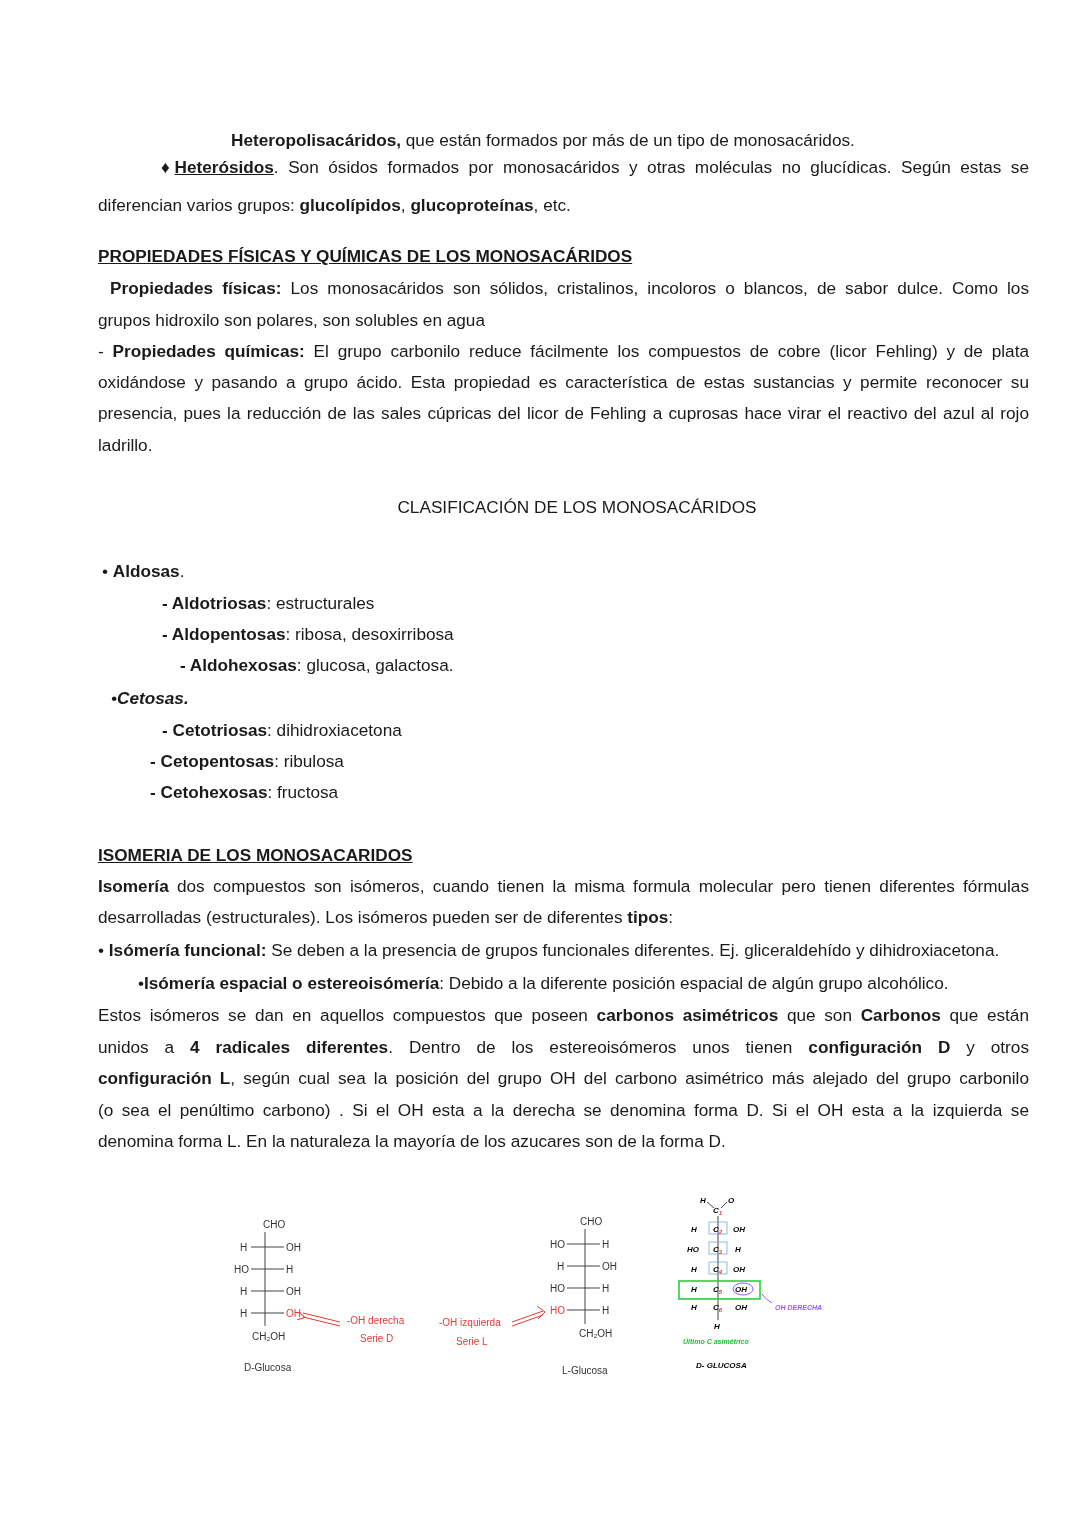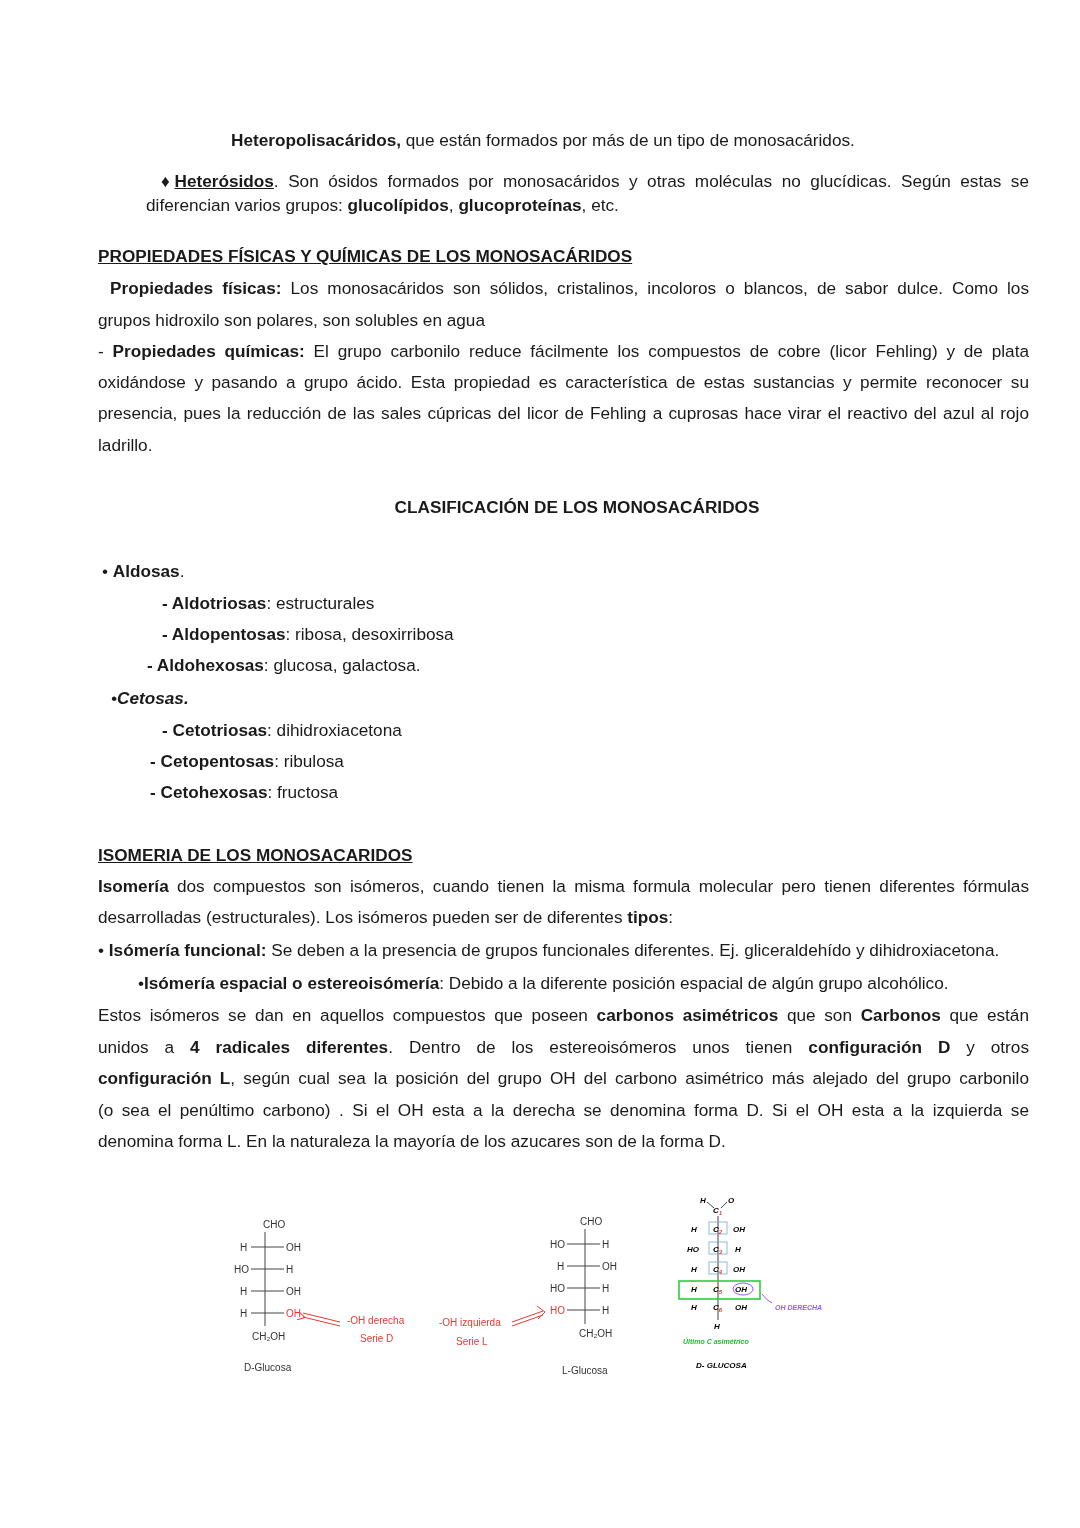--- a/index.html
+++ b/index.html
@@ -14,41 +14,41 @@
   svg text { font-family: "Liberation Sans", sans-serif; }
   .diag-label { font-size: 10px; fill: #333; }
   .red { fill: #e53935; }
   .bi { font-family: "Liberation Sans", sans-serif; font-style: italic; font-weight: bold; }
 </style>
 </head>
 <body>
 
 <div class="line" style="top:129px; left:231px;"><b>Heteropolisacáridos,</b><span> que están formados por más de un tipo de monosacáridos.</span></div>
 
-<div class="line just" style="top:170px; left:161px;"><span>♦</span><b><u>Heterósidos</u></b><span>. Son ósidos formados por monosacáridos y otras moléculas no glucídicas. Según estas se</span></div>
+<div class="line just" style="top:156px; left:161px;"><span>♦</span><b><u>Heterósidos</u></b><span>. Son ósidos formados por monosacáridos y otras moléculas no glucídicas. Según estas se</span></div>
 
-<div class="line" style="top:194px;margin-left:48px;"><span>diferencian varios grupos: </span><b>glucolípidos</b><span>, </span><b>glucoproteínas</b><span>, etc.</span></div>
+<div class="line" style="top:194px;"><span>diferencian varios grupos: </span><b>glucolípidos</b><span>, </span><b>glucoproteínas</b><span>, etc.</span></div>
 
 <div class="line heading" style="top:245px;">PROPIEDADES FÍSICAS Y QUÍMICAS DE LOS MONOSACÁRIDOS</div>
 
 <div class="line just" style="top:277px; left:110px;"><b>Propiedades físicas:</b><span> Los monosacáridos son sólidos, cristalinos, incoloros o blancos, de sabor dulce. Como los</span></div>
 <div class="line" style="top:309px;">grupos hidroxilo son polares, son solubles en agua</div>
 
 <div class="line just" style="top:340px;"><span> - </span><b>Propiedades químicas:</b><span> El grupo carbonilo reduce fácilmente los compuestos de cobre (licor Fehling) y de plata</span></div>
 <div class="line just" style="top:371px;">oxidándose y pasando a grupo ácido. Esta propiedad es característica de estas sustancias y permite reconocer su</div>
 <div class="line just" style="top:402px;">presencia, pues la reducción de las sales cúpricas del licor de Fehling a cuprosas hace virar el reactivo del azul al rojo</div>
 <div class="line" style="top:434px;">ladrillo.</div>
 
-<div class="line center" style="top:496px; left:0; right:0; padding-left:74px; font-weight:bold;">CLASIFICACIÓN  DE LOS MONOSACÁRIDOS</div>
+<div class="line center" style="top:496px; left:0; right:0; padding-left:74px; font-weight:normal;">CLASIFICACIÓN  DE LOS MONOSACÁRIDOS</div>
 
 <div class="line" style="top:560px; left:102px;"><span>•</span> <b>Aldosas</b><span>.</span></div>
 
 <div class="line" style="top:592px; left:162px;"><b>- Aldotriosas</b><span>: estructurales</span></div>
 <div class="line" style="top:623px; left:162px;"><b>- Aldopentosas</b><span>: ribosa, desoxirribosa</span></div>
-<div class="line" style="top:654px; left:147px;"><b>- Aldohexosas</b><span>: glucosa, galactosa.</span></div>
+<div class="line" style="top:654px; left:180px;"><b>- Aldohexosas</b><span>: glucosa, galactosa.</span></div>
 
 <div class="line" style="top:687px; left:111px;font-style:italic;"><span>•</span><b>Cetosas.</b></div>
 
 <div class="line" style="top:719px; left:162px;"><b>- Cetotriosas</b><span>: dihidroxiacetona</span></div>
 <div class="line" style="top:750px; left:150px;"><b>- Cetopentosas</b><span>: ribulosa</span></div>
 <div class="line" style="top:781px; left:150px;"><b>- Cetohexosas</b><span>: fructosa</span></div>
 
 <div class="line heading" style="top:844px;">ISOMERIA DE LOS MONOSACARIDOS</div>
 
 <div class="line just" style="top:875px;"><b>Isomería</b><span> dos compuestos son isómeros, cuando tienen la misma formula molecular pero tienen diferentes fórmulas</span></div>

